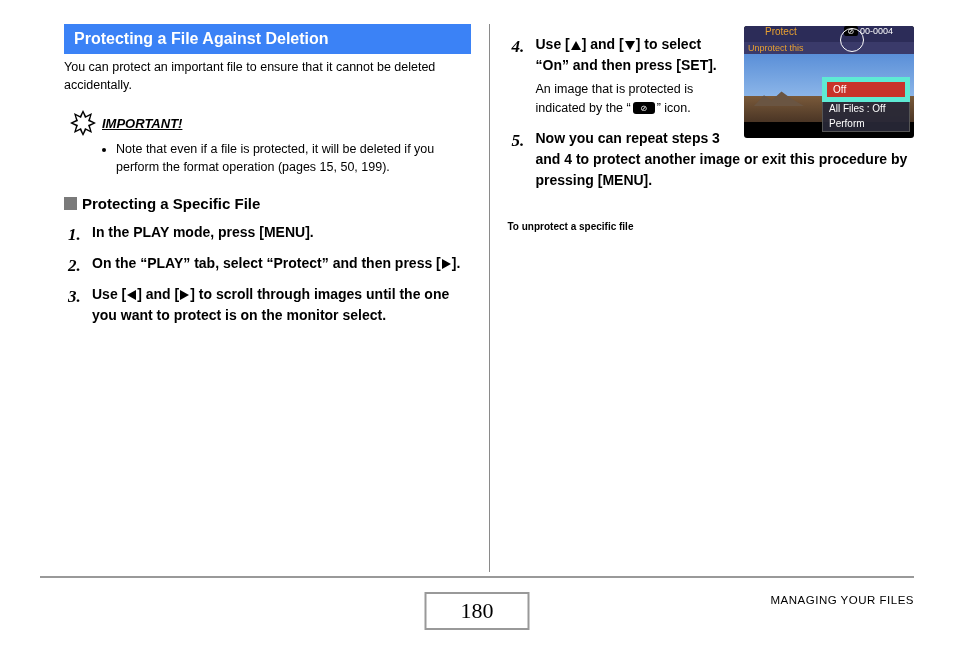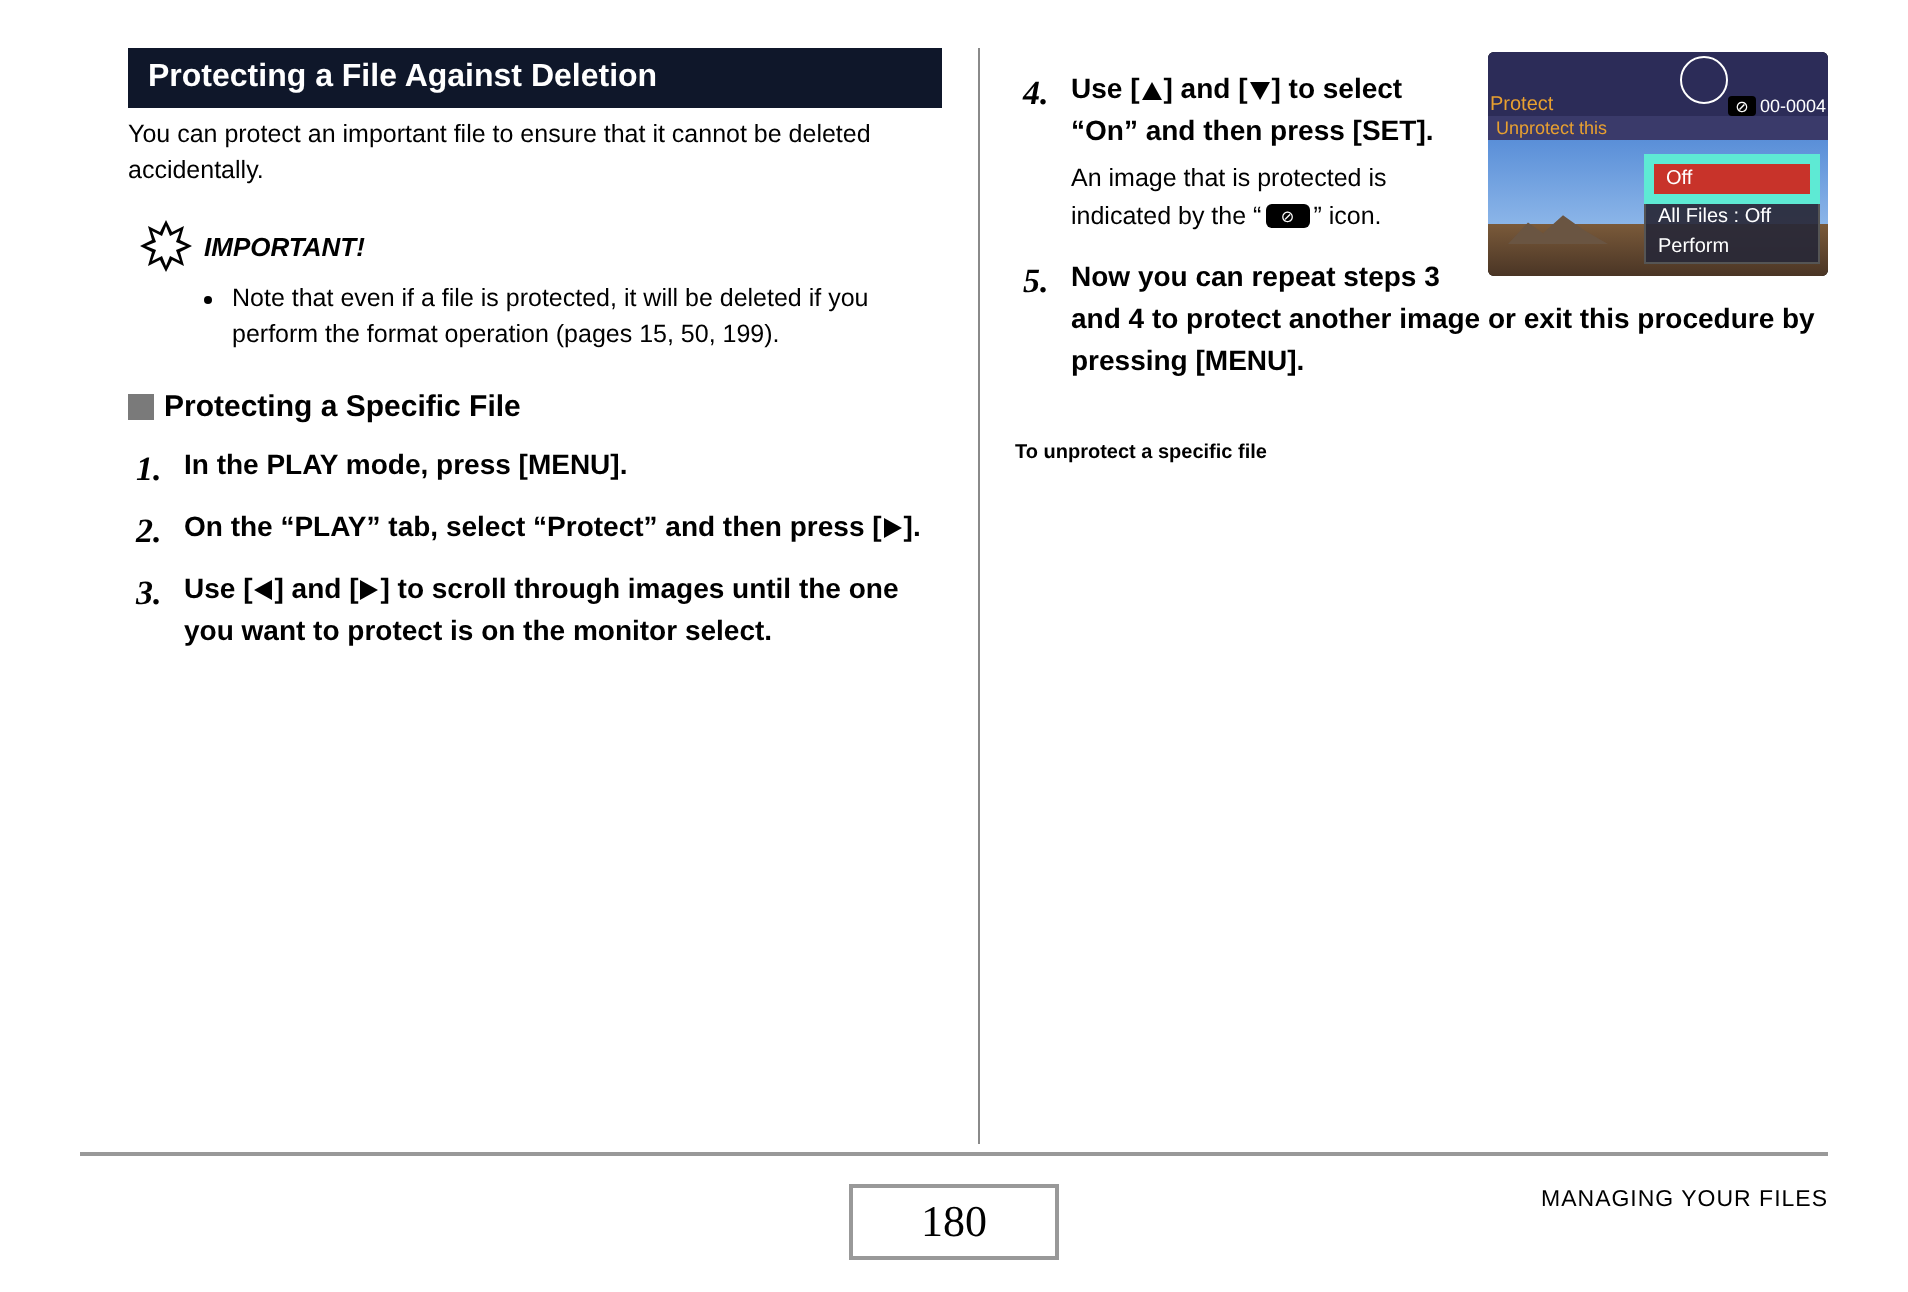--- a/index.html
+++ b/index.html
@@ -1,44 +1,44 @@
 <!DOCTYPE html>
 <html><head>
 <meta charset="utf-8">
 <style>
 html,body{margin:0;padding:0}
 body{width:954px;height:646px;font-family:Arial,Helvetica,sans-serif;color:#000;position:relative;background:#fff}
 .page{padding:24px 40px 0 64px;display:flex;height:548px}
 .col{flex:1;padding-right:18px}
 .col.right{padding-left:18px;padding-right:0;border-left:1px solid #8a8a8a}
-.heading-bar{background:#0f172a;color:#fff;font-weight:bold;font-size:16px;padding:6px 10px;margin-bottom:4px}
+.heading-bar{background:#3b82f6;color:#fff;font-weight:bold;font-size:16px;padding:6px 10px;margin-bottom:4px}
 .intro{font-size:12.5px;line-height:1.45;margin:4px 0 16px}
 .important-row{display:flex;align-items:center;gap:6px;margin-left:6px}
 .burst{position:relative;width:26px;height:26px}
 .burst svg{display:block}
-.imp-label{font-weight:bold;font-style:italic;font-size:13px}
+.imp-label{font-weight:bold;font-style:italic;text-decoration:underline;font-size:13px}
 .note-ul{margin:4px 0 18px 36px;padding:0;font-size:12.5px;line-height:1.45}
 .note-ul li{margin-left:16px}
 .sub-sq{display:flex;align-items:center;gap:5px;margin:8px 0 10px}
 .sq{width:13px;height:13px;background:#7a7a7a}
 .subhead{font-weight:bold;font-size:15px}
 ol.steps{list-style:none;padding:0;margin:0;counter-reset:st}
 ol.steps>li{counter-increment:st;font-size:14px;font-weight:bold;line-height:1.5;margin:10px 4px 10px 4px;padding-left:24px;position:relative}
 ol.steps>li::before{content:counter(st)".";position:absolute;left:0;top:0;font-size:17px;font-style:italic;font-weight:bold;font-family:Georgia,serif}
 .sub{font-weight:normal;font-size:12.5px;margin-top:4px;line-height:1.5}
 .tri{display:inline-block;width:0;height:0;vertical-align:middle;margin:0 1px}
 .tri.up{border-left:5px solid transparent;border-right:5px solid transparent;border-bottom:9px solid #000}
 .tri.down{border-left:5px solid transparent;border-right:5px solid transparent;border-top:9px solid #000}
 .tri.left{border-top:5px solid transparent;border-bottom:5px solid transparent;border-right:9px solid #000}
 .tri.right{border-top:5px solid transparent;border-bottom:5px solid transparent;border-left:9px solid #000}
 .key-ic{display:inline-flex;align-items:center;justify-content:center;width:22px;height:12px;background:#000;color:#fff;border-radius:3px;font-size:9px;vertical-align:middle;margin:0 2px}
 .key-ic::after{content:"⊘";transform:scale(.9)}
 .screen-wrap{float:right;width:170px;margin:2px 0 8px 10px}
 .screen{width:170px;height:112px;background:#000;border-radius:3px;overflow:hidden;position:relative;font-size:10px;color:#fff}
-.sc-top{height:32px;background:#2c2c58;display:flex;align-items:flex-end;padding:0 1px;justify-content:space-between}
+.sc-top{height:16px;background:#2c2c58;display:flex;align-items:flex-start;padding:0 21px;justify-content:space-between}
 .sc-title{color:#e8a030;font-size:10px}
 .sc-key{display:flex;align-items:center;gap:2px}
 .sc-lock{width:14px;height:10px;background:#000;border-radius:2px;display:flex;align-items:center;justify-content:center;font-size:8px}
 .sc-count{font-size:9px}
 .sc-sub{height:12px;background:#3a3a6a;color:#e8a030;font-size:9px;padding:0 4px;display:flex;align-items:center}
 .sc-sky{height:42px;background:linear-gradient(#5a8fd8,#8bb5e8)}
 .sc-land{height:26px;background:linear-gradient(#7a5a3a,#4a3525);position:relative}
 .sc-land::before{content:"";position:absolute;top:-8px;left:10px;width:50px;height:18px;background:#6a5542;clip-path:polygon(0 100%,20% 40%,35% 70%,55% 20%,75% 60%,100% 100%)}
 .sc-menu{position:absolute;right:4px;bottom:6px;width:86px;background:rgba(40,40,55,.92);border:1px solid #555;font-size:10px}
 .sc-menu .m{padding:2px 6px}

